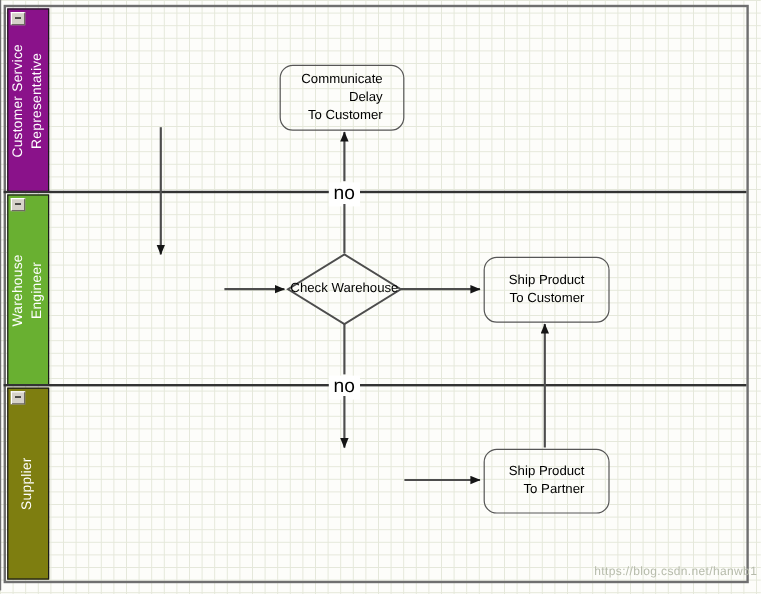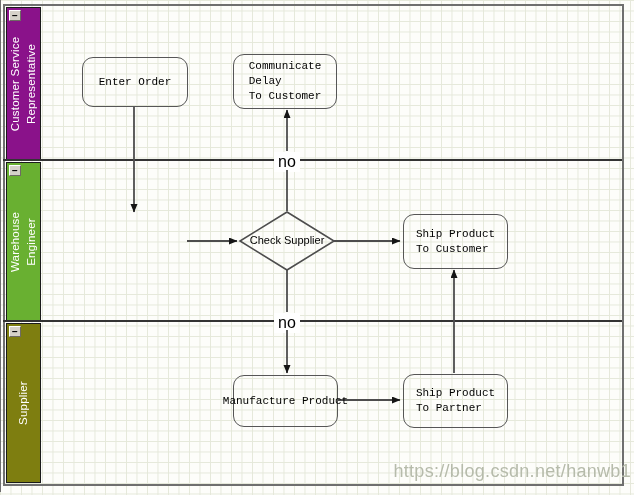--- a/index.html
+++ b/index.html
@@ -39,37 +39,37 @@
     position:absolute;z-index:3;background:#ffffff;color:#000;
     font-size:16px;padding:1px 4px;text-align:center;
   }
   .no-label.up{left:274px;top:152px;}
   .no-label.down{left:274px;top:313px;}
   .wires{position:absolute;left:0;top:0;z-index:4;pointer-events:none;}
   .shape{
     position:absolute;z-index:5;background:transparent;
     border:1.4px solid #565656;border-radius:11px;
     display:flex;align-items:center;justify-content:center;
-    font-size:11px;color:#000;text-align:left;line-height:1.35;font-family:Liberation Mono, monospace;
+    font-size:11px;color:#000;text-align:right;line-height:1.35;
   }
   .shape-label{white-space:pre-line;}
   .shape.enter-order{left:82px;top:57px;width:104px;height:48px;}
   .shape.communicate-delay{left:233px;top:54px;width:102px;height:53px;}
   .shape.receive-order{left:82px;top:215px;width:104px;height:51px;}
   .shape.ship-to-customer{left:403px;top:214px;width:103px;height:53px;}
   .shape.manufacture{left:233px;top:375px;width:103px;height:50px;}
   .shape.manufacture .shape-label{white-space:nowrap;}
   .shape.ship-to-partner{left:403px;top:374px;width:103px;height:52px;}
   .diamond-label{
     position:absolute;z-index:5;left:227px;top:234px;width:120px;
     text-align:center;font-size:11px;color:#000;
   }
   .watermark{
     position:absolute;z-index:6;right:3px;bottom:13px;
-    font-size:18px;color:#b6bbab;letter-spacing:.3px;margin-left:48px;
+    font-size:10px;color:#b6bbab;letter-spacing:.3px;margin-left:48px;
   }
 </style>
 </head>
 <body>
 
 <div class="canvas">
 
   <div class="screen-edge-left"></div>
   <div class="page-border"></div>
 
@@ -113,35 +113,29 @@
     <line x1="287" y1="151" x2="287" y2="110" stroke="#4d4d4d" stroke-width="1.8" marker-end="url(#arrow)"></line>
 
     <line x1="287" y1="270" x2="287" y2="312" stroke="#4d4d4d" stroke-width="1.8"></line>
     <line x1="287" y1="330" x2="287" y2="373" stroke="#4d4d4d" stroke-width="1.8" marker-end="url(#arrow)"></line>
 
     <line x1="337" y1="400" x2="400" y2="400" stroke="#4d4d4d" stroke-width="1.8" marker-end="url(#arrow)"></line>
 
     <line x1="454" y1="373" x2="454" y2="270" stroke="#4d4d4d" stroke-width="1.8" marker-end="url(#arrow)"></line>
   </svg>
 
-  <div class="shape enter-order">
-    <div class="shape-label">Enter Order</div>
-  </div>
   <div class="shape communicate-delay">
     <div class="shape-label">Communicate
 Delay
 To Customer</div>
   </div>
-  <div class="diamond-label">Check Supplier</div>
+  <div class="diamond-label">Check Warehouse</div>
   <div class="shape ship-to-customer">
     <div class="shape-label">Ship Product
 To Customer</div>
-  </div>
-  <div class="shape manufacture">
-    <div class="shape-label">Manufacture Product</div>
   </div>
   <div class="shape ship-to-partner">
     <div class="shape-label">Ship Product
 To Partner</div>
   </div>
 
   <div class="watermark">https://blog.csdn.net/hanwb1</div>
 
 </div>
 

